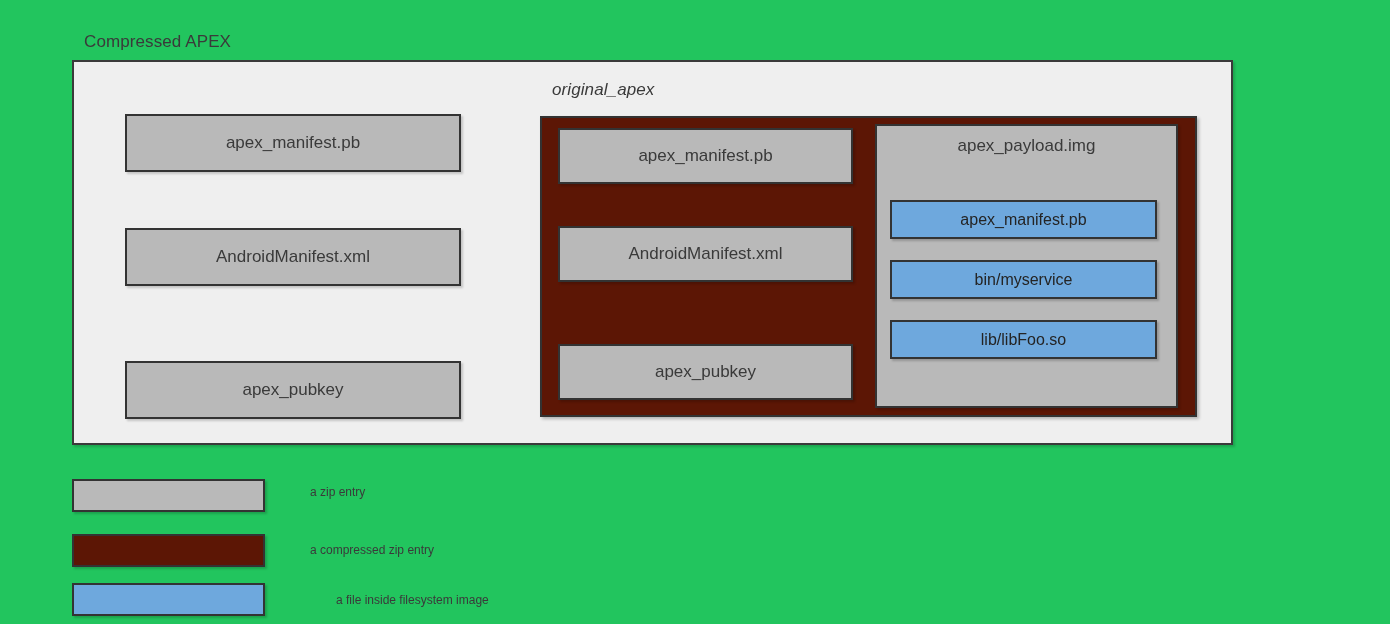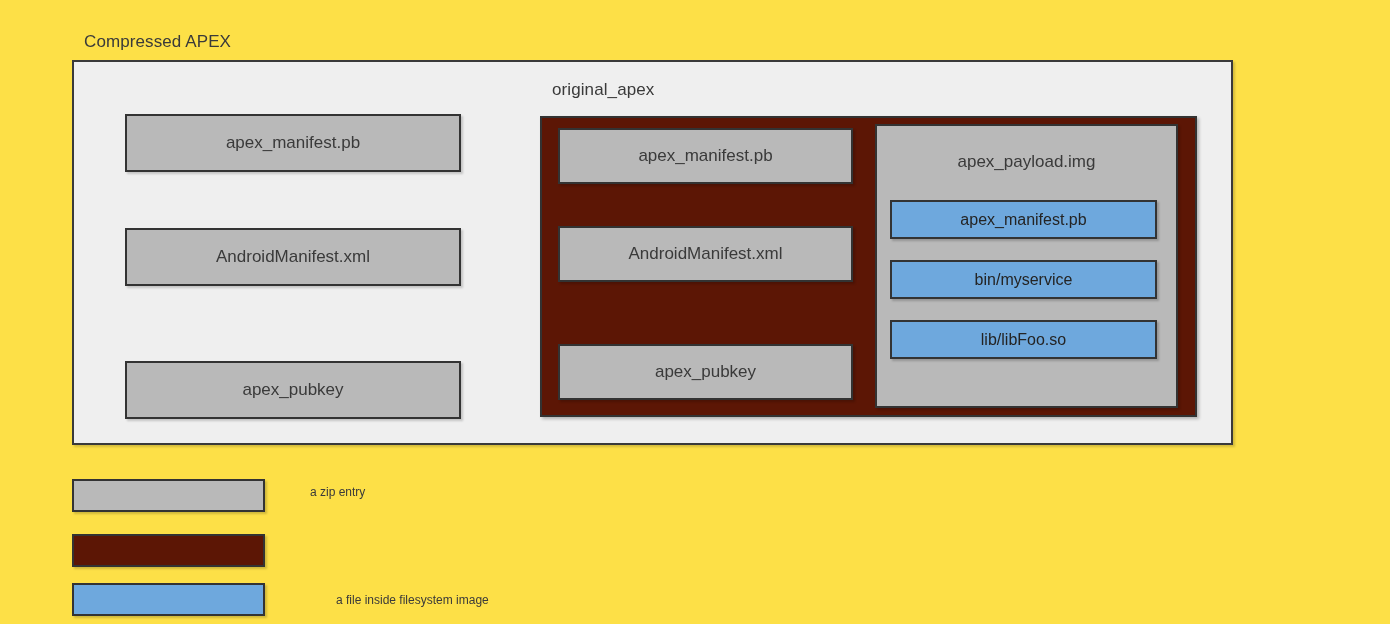--- a/index.html
+++ b/index.html
@@ -12,21 +12,21 @@
     height: 624px;
     position: relative;
     font-family: "Liberation Sans", sans-serif;
     color: #3a3a3a;
     overflow: hidden;
   }
 
   .canvas {
     position: absolute;
     inset: 0;
-    background: #fde047;
+    background: #22c55e;
   }
 
   
   .box {
     position: absolute;
     box-sizing: border-box;
     border: 2px solid #333333;
     display: flex;
     align-items: center;
     justify-content: center;
@@ -97,54 +97,55 @@
   </div>
 
   <div class="box zip-entry" style="left:125px; top:228px; width:336px; height:58px;">
     <span>AndroidManifest.xml</span>
   </div>
 
   <div class="box zip-entry" style="left:125px; top:361px; width:336px; height:58px;">
     <span>apex_pubkey</span>
   </div>
 
-  <div class="frame-label" style="left:552px; top:80px;">original_apex</div>
+  <div class="frame-label" style="left:552px; top:80px;font-style:italic;">original_apex</div>
 
   <div class="box compressed-entry" style="left:540px; top:116px; width:657px; height:301px; display:block;">
   </div>
 
   <div class="box zip-entry" style="left:558px; top:128px; width:295px; height:56px;">
     <span>apex_manifest.pb</span>
   </div>
 
   <div class="box zip-entry" style="left:558px; top:226px; width:295px; height:56px;">
     <span>AndroidManifest.xml</span>
   </div>
 
   <div class="box zip-entry" style="left:558px; top:344px; width:295px; height:56px;">
     <span>apex_pubkey</span>
   </div>
 
   <div class="box zip-entry" style="left:875px; top:124px; width:303px; height:284px; display:block;">
-    <div style="text-align:center; padding-top:26px; font-size:17px;">apex_payload.img</div>
+    <div style="text-align:center; padding-top:10px; font-size:17px;">apex_payload.img</div>
   </div>
 
   <div class="box fs-file" style="left:890px; top:200px; width:267px; height:39px;">
     <span>apex_manifest.pb</span>
   </div>
 
   <div class="box fs-file" style="left:890px; top:320px; width:267px; height:39px;">
     <span>lib/libFoo.so</span>
   </div>
 
   <div class="box fs-file" style="left:890px; top:260px; width:267px; height:39px;">
     <span>bin/myservice</span>
   </div>
 
   <div class="legend-swatch" style="left:72px; top:479px; width:193px; height:33px; background:#b9b9b9;"></div>
   <div class="legend-text" style="left:310px; top:492px; transform:translateY(-50%);">a zip entry</div>
 
   <div class="legend-swatch" style="left:72px; top:534px; width:193px; height:33px; background:#5c1605;"></div>
+  <div class="legend-text" style="left:310px; top:550px; transform:translateY(-50%);">a compressed zip entry</div>
 
   <div class="legend-swatch" style="left:72px; top:583px; width:193px; height:33px; background:#6ea8dd;"></div>
   <div class="legend-text" style="left:310px; top:600px; transform:translateY(-50%);margin-left:26px;">a file inside filesystem image</div>
 
 </div>
 
 </body></html>

